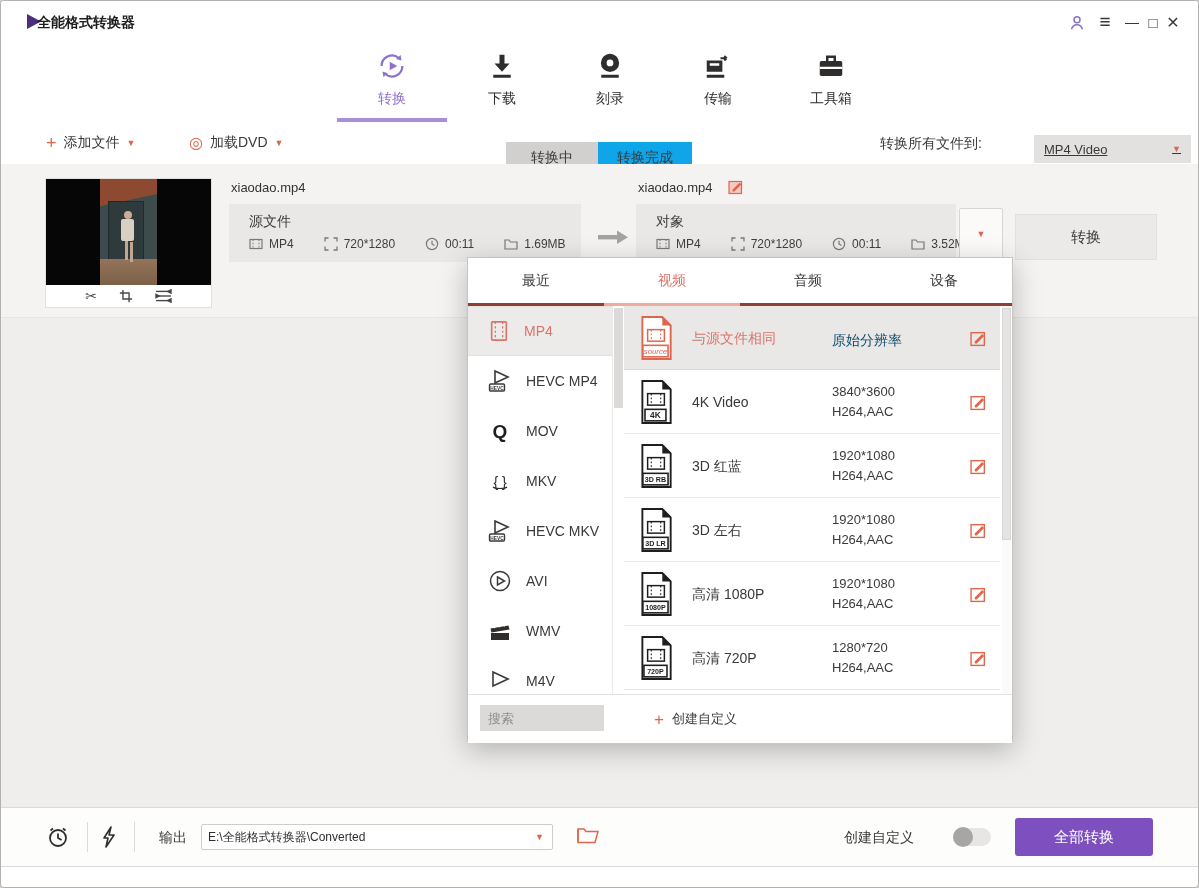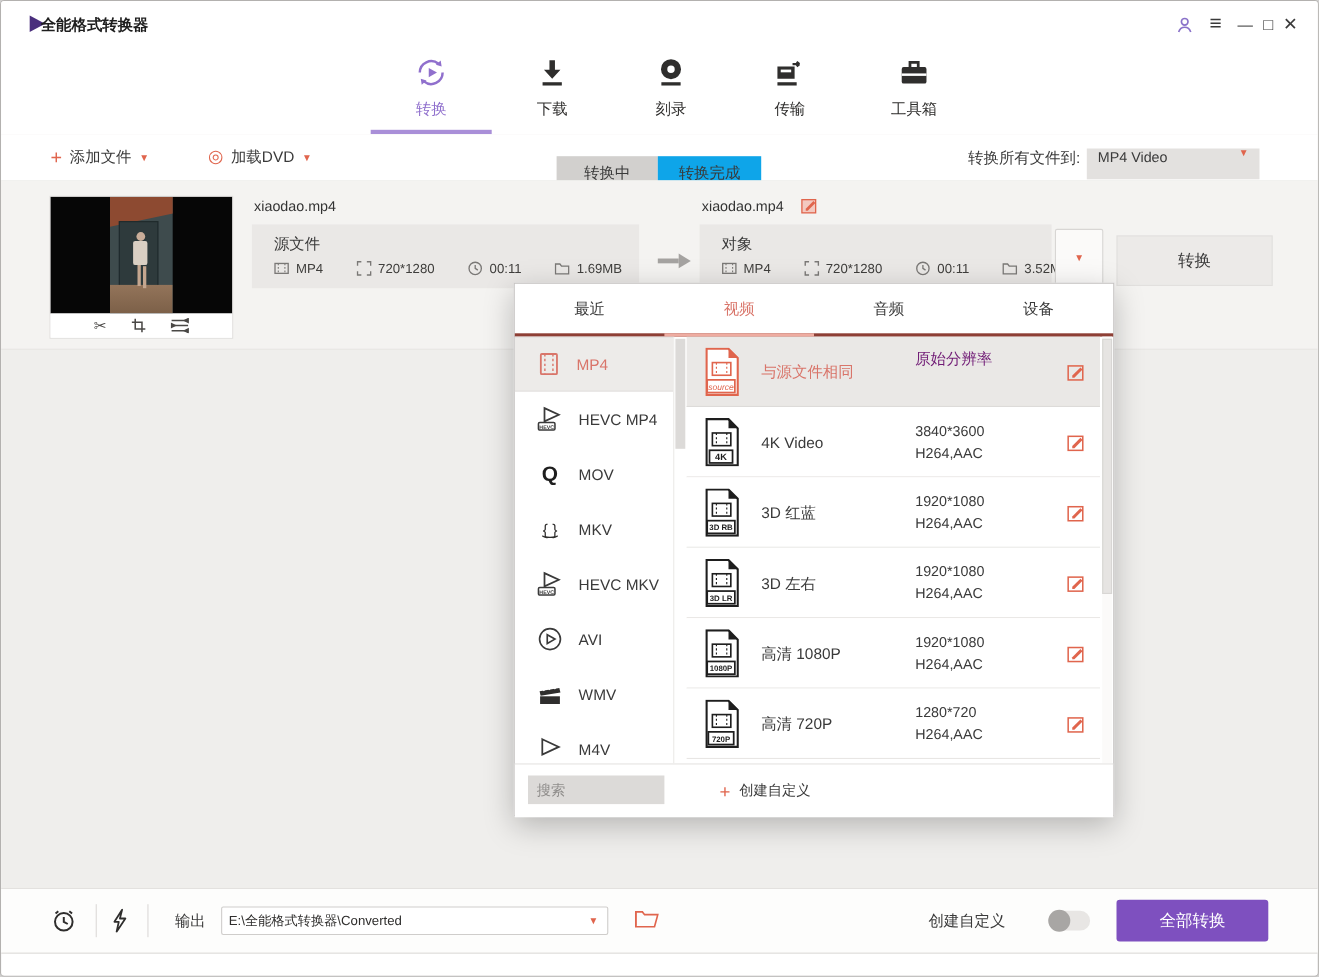--- a/index.html
+++ b/index.html
@@ -26,21 +26,21 @@
 
   
   .toolbar{position:absolute;left:0;top:121px;width:100%;height:42px;border-bottom:1px solid #e3e1df;background:#fff;}
   .tool-item{position:absolute;top:0;height:42px;display:flex;align-items:center;gap:7px;font-size:14px;color:#3a3a3a;cursor:pointer;}
   .salmon{color:#e0654d;}
   .caret{font-size:9px;color:#e0654d;line-height:1;}
   .seg{position:absolute;top:20px;height:30px;line-height:30px;text-align:center;font-size:14px;color:#3a3a3a;cursor:pointer;}
   .seg-converting{left:505px;width:92px;background:#d2d0ce;}
   .seg-finished{left:597px;width:94px;background:#0ea5e9;}
   .convert-to-label{position:absolute;right:216px;top:0;height:42px;line-height:42px;font-size:14px;}
-  .format-dd{position:absolute;left:987px;top:13px;width:157px;height:28px;background:#e3e1df;display:flex;cursor:pointer;}
+  .format-dd{position:absolute;left:1033px;top:13px;width:157px;height:28px;background:#e3e1df;display:flex;align-items:center;cursor:pointer;text-decoration:underline;}
   .format-dd .val{flex:1;padding-left:10px;font-size:13px;}
   .format-dd .caret{margin-right:10px;}
 
   
   .content{position:absolute;left:0;top:163px;width:100%;height:643px;background:#efeeec;}
   .file-band{position:absolute;left:0;top:0;width:100%;height:153px;background:#f4f3f1;border-bottom:1px solid #e7e5e3;}
 
   
   .thumb{position:absolute;left:45px;top:15px;width:165px;height:128px;background:#fff;box-shadow:0 0 0 1px #e2e0de;}
   .thumb-video{position:absolute;left:0;top:0;width:165px;height:106px;background:#060606;overflow:hidden;}
@@ -89,21 +89,21 @@
   .pp-list-scroll{position:absolute;left:146px;top:48px;width:9px;height:388px;}
   .pp-list-thumb{position:absolute;left:0;top:2px;width:9px;height:100px;background:#dcdad8;}
 
   .pp-presets{position:absolute;left:156px;top:48px;width:376px;height:388px;overflow:hidden;}
   .preset-row{position:relative;height:64px;border-bottom:1px solid #e8e6e4;box-sizing:border-box;cursor:pointer;background:#fff;}
   .preset-row.selected{background:#eae8e6;border-bottom:1px solid #dddbd9;}
   .preset-row .pic{position:absolute;left:14px;top:10px;}
   .preset-row .ttl{position:absolute;left:68px;top:24px;font-size:14px;color:#3a3a3a;}
   .preset-row.selected .ttl{color:#d9756a;}
   .preset-row .specs{position:absolute;left:208px;top:12px;font-size:13px;color:#3a3a3a;line-height:20px;}
-  .preset-row.selected .specs{top:10px;color:#701a75;font-size:14px;}
+  .preset-row.selected .specs{top:24px;color:#0c4a6e;font-size:14px;}
   .preset-row .pedit{position:absolute;left:346px;top:24px;}
   .pp-right-scroll{position:absolute;left:534px;top:48px;width:9px;height:388px;background:#fbfaf9;}
   .pp-right-thumb{position:absolute;left:0;top:2px;width:9px;height:232px;background:#e6e4e2;border:1px solid #d8d6d4;box-sizing:border-box;}
 
   .pp-bottom{position:absolute;left:0;top:436px;width:100%;height:48px;border-top:1px solid #e5e3e1;background:#fff;}
   .pp-search{position:absolute;left:12px;top:10px;width:124px;height:26px;background:#dcdad8;border:none;outline:none;padding:0 8px;font-size:13px;color:#3a3a3a;box-sizing:border-box;font-family:inherit;}
   .pp-search::placeholder{color:#8f8d8b;}
   .pp-custom{position:absolute;left:186px;top:0;height:48px;display:flex;align-items:center;gap:8px;font-size:13px;color:#3a3a3a;cursor:pointer;}
   .pp-custom .plus{color:#e0654d;font-size:17px;line-height:1;}
 

